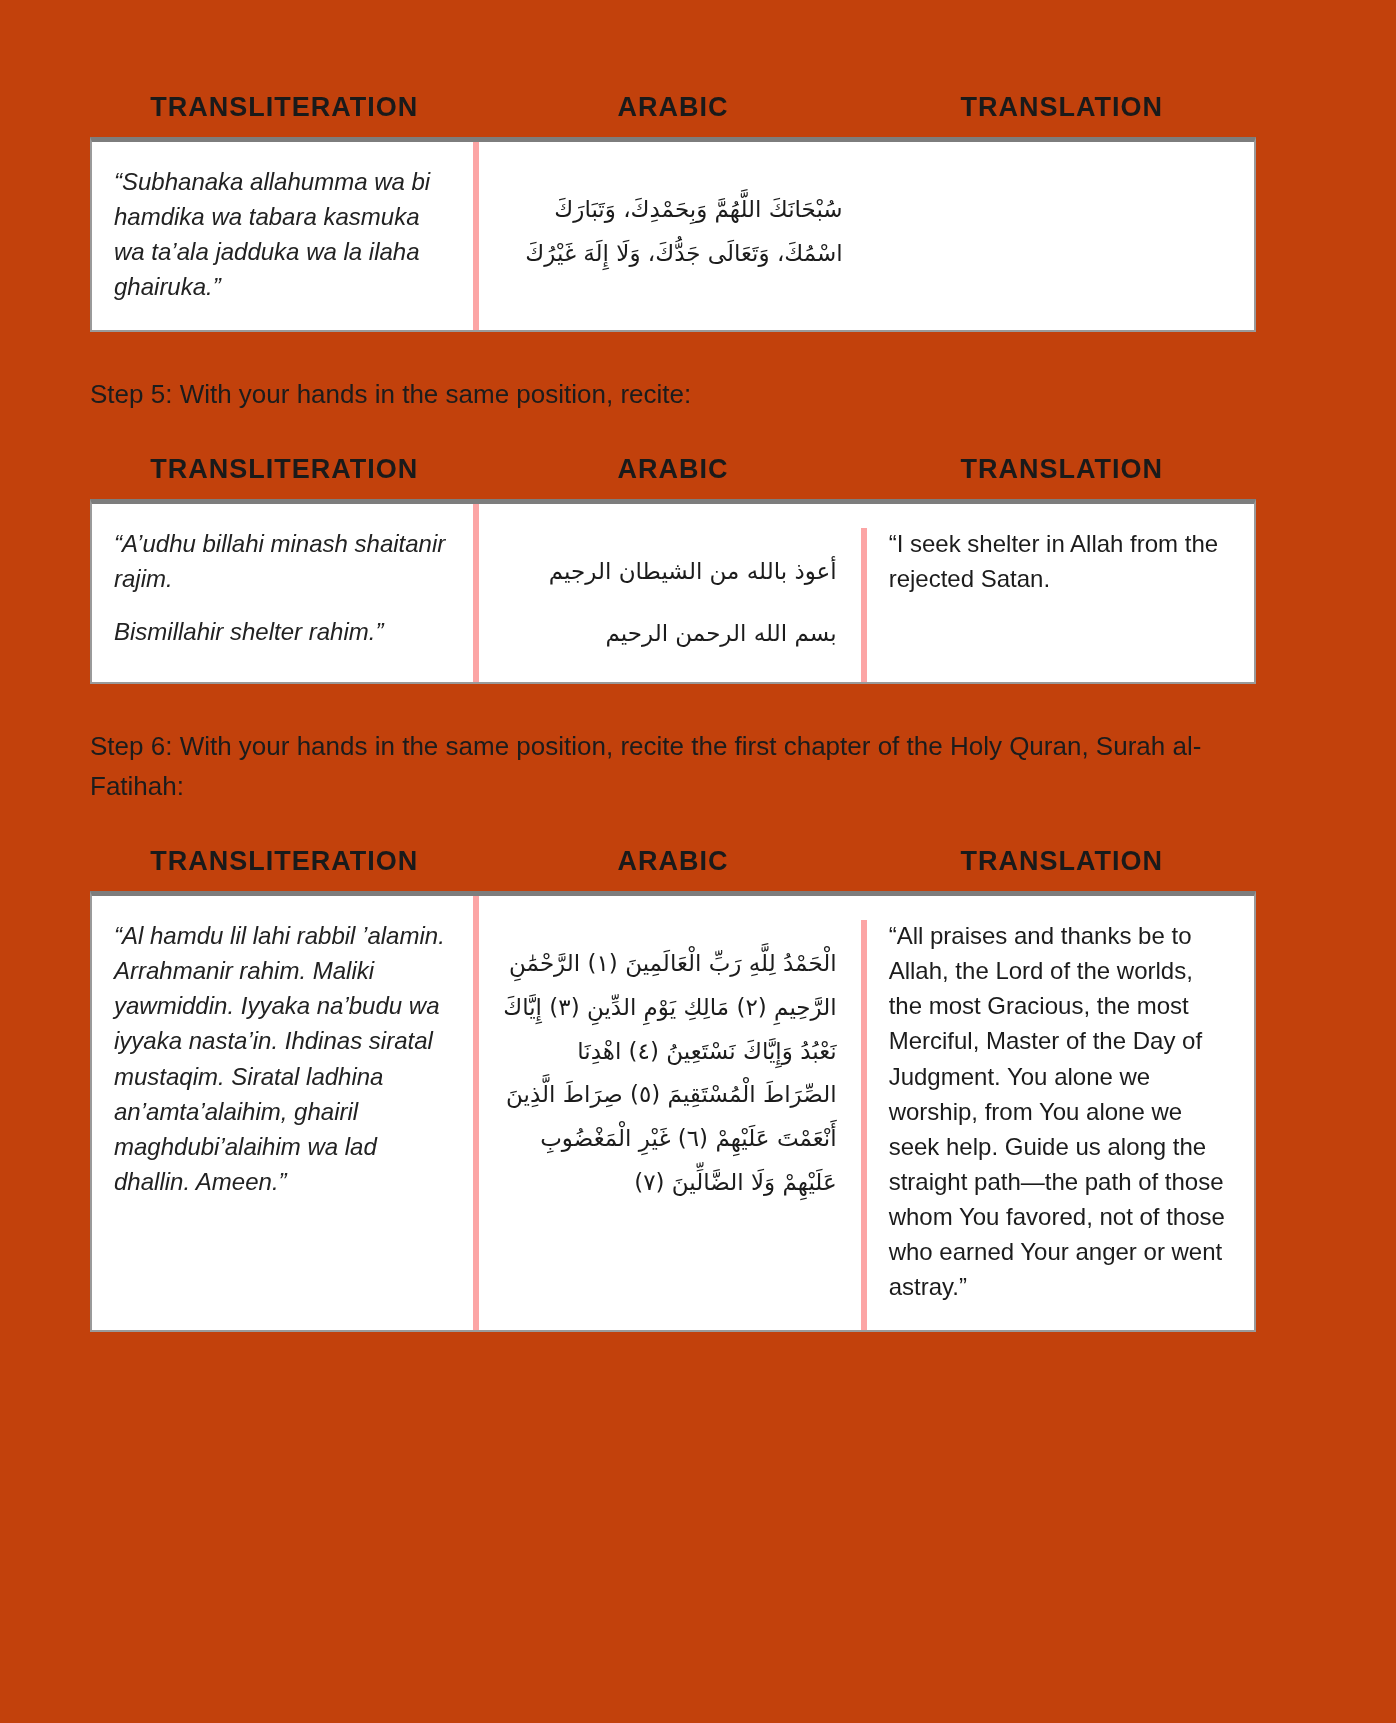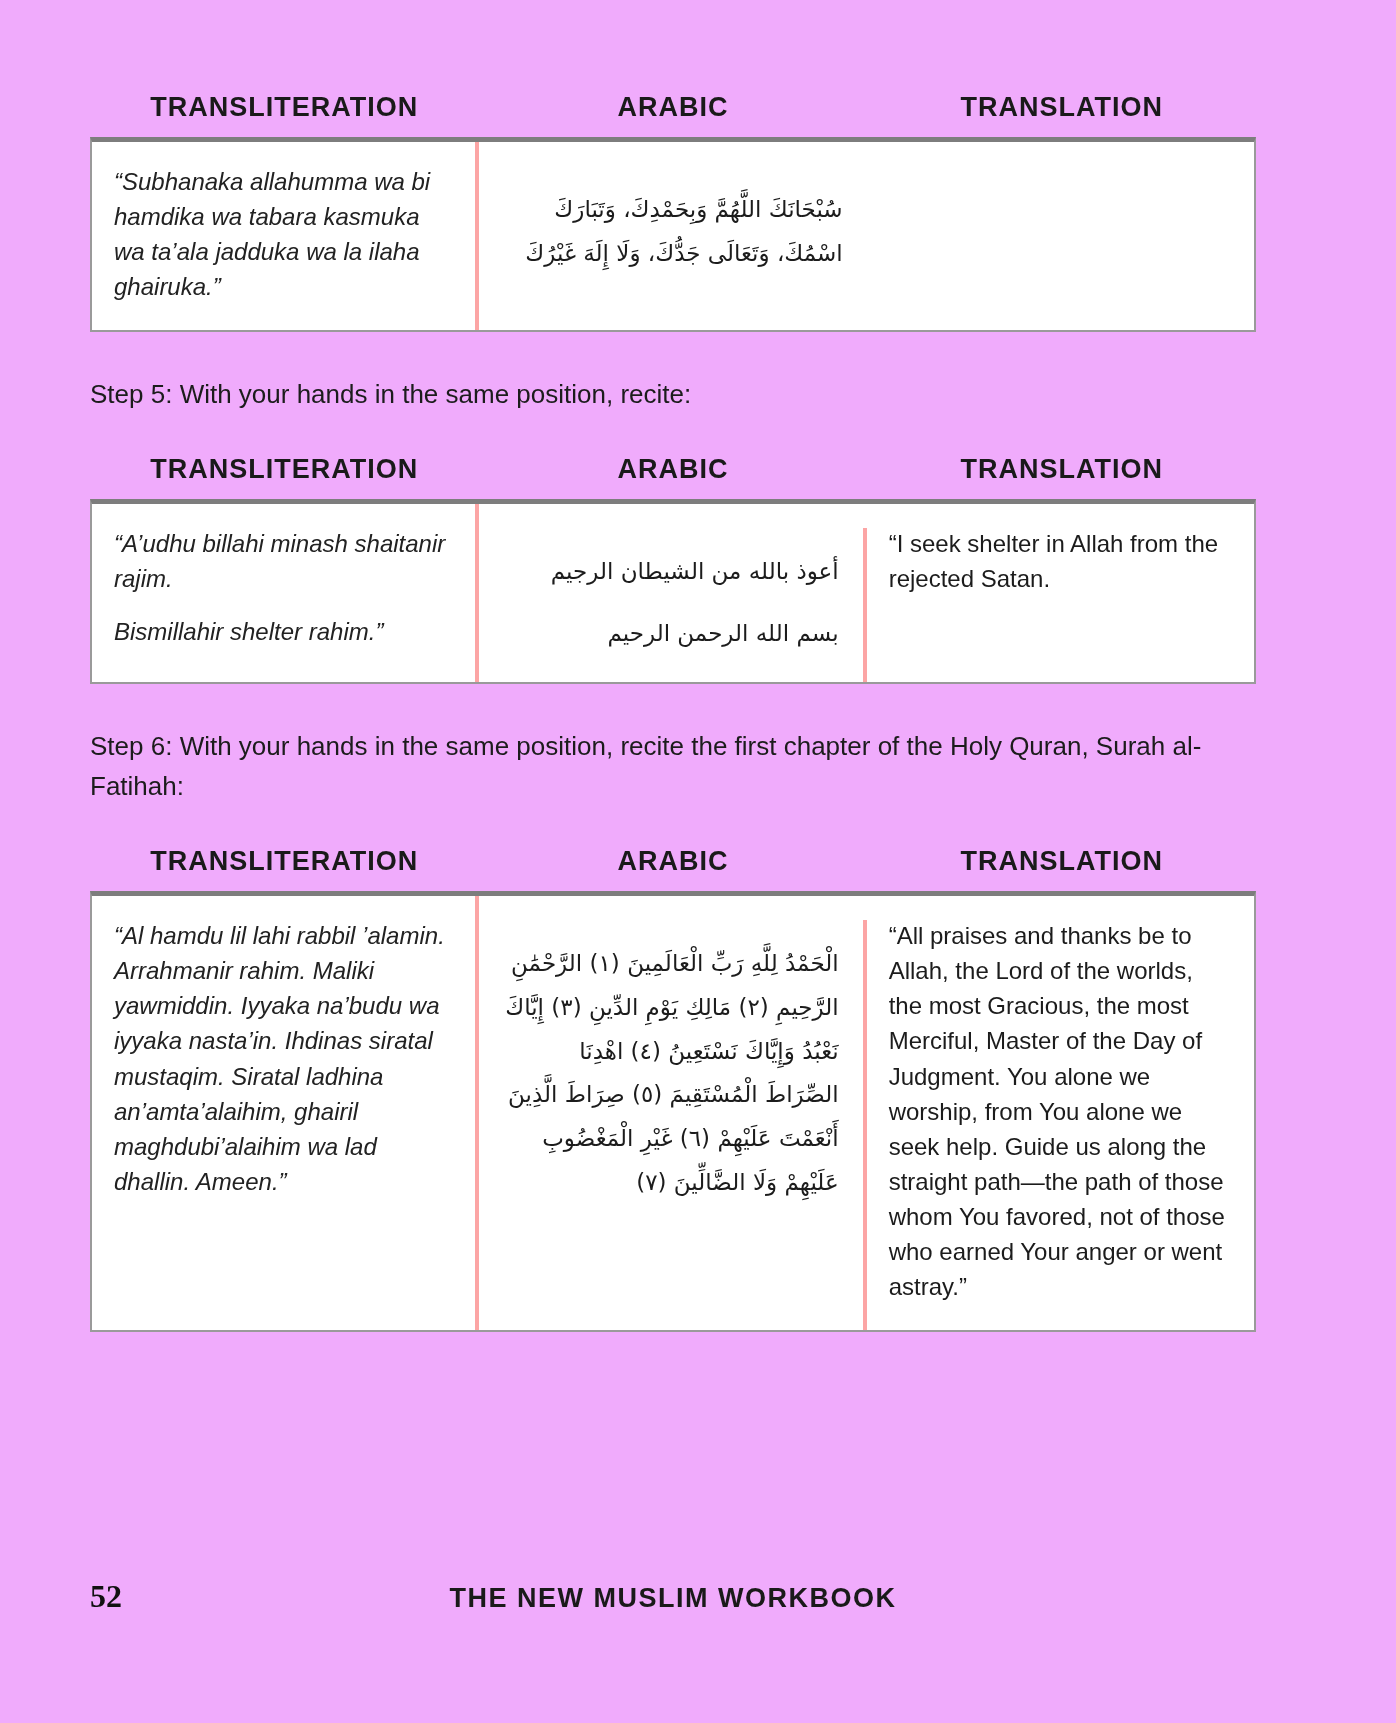--- a/index.html
+++ b/index.html
@@ -7,21 +7,21 @@
     margin: 0;
     padding: 0;
     background: #ffffff;
     font-family: "Liberation Sans", sans-serif;
     color: #1c1c1c;
   }
   .page {
     position: relative;
     width: 1396px;
     height: 1723px;
-    background: #f0abfc;
+    background: #c2410c;
     overflow: hidden;
   }
   .content {
     position: absolute;
     left: 90px;
     top: 92px;
     width: 1166px;
   }
   .col-headers {
     display: grid;
@@ -37,21 +37,21 @@
   }
   .rtable {
     display: grid;
     grid-template-columns: 1fr 1fr 1fr;
     border: 2px solid #9a9a9a;
     border-top: 5px solid #7d7d7d;
     background: #ffffff;
   }
   .cell {
     padding: 16px 24px 20px 22px;
-    border-right: 4px solid #fca5a5;
+    border-right: 6px solid #fca5a5;
     font-size: 24px;
     line-height: 1.46;
   }
   .cell:last-child { border-right: none; }
   .cell p { margin: 6px 0 18px 0; }
   .cell p:last-child { margin-bottom: 6px; }
   .translit { font-style: italic; color: #222222; }
   .arabic {
     direction: rtl;
     text-align: right;
@@ -158,17 +158,13 @@
           <p>الْحَمْدُ لِلَّهِ رَبِّ الْعَالَمِينَ (١) الرَّحْمَٰنِ الرَّحِيمِ (٢) مَالِكِ يَوْمِ الدِّينِ (٣) إِيَّاكَ نَعْبُدُ وَإِيَّاكَ نَسْتَعِينُ (٤) اهْدِنَا الصِّرَاطَ الْمُسْتَقِيمَ (٥) صِرَاطَ الَّذِينَ أَنْعَمْتَ عَلَيْهِمْ (٦) غَيْرِ الْمَغْضُوبِ عَلَيْهِمْ وَلَا الضَّالِّينَ (٧)</p>
         </div>
         <div class="cell">
           <p>“All praises and thanks be to Allah, the Lord of the worlds, the most Gracious, the most Merciful, Master of the Day of Judgment. You alone we worship, from You alone we seek help. Guide us along the straight path—the path of those whom You favored, not of those who earned Your anger or went astray.”</p>
         </div>
       </div>
     </section>
 
   </div>
 
-  <div class="footer">
-    <div class="page-number">52</div>
-    <div class="footer-title">THE NEW MUSLIM WORKBOOK</div>
-  </div>
 </div>
 
 </body></html>

